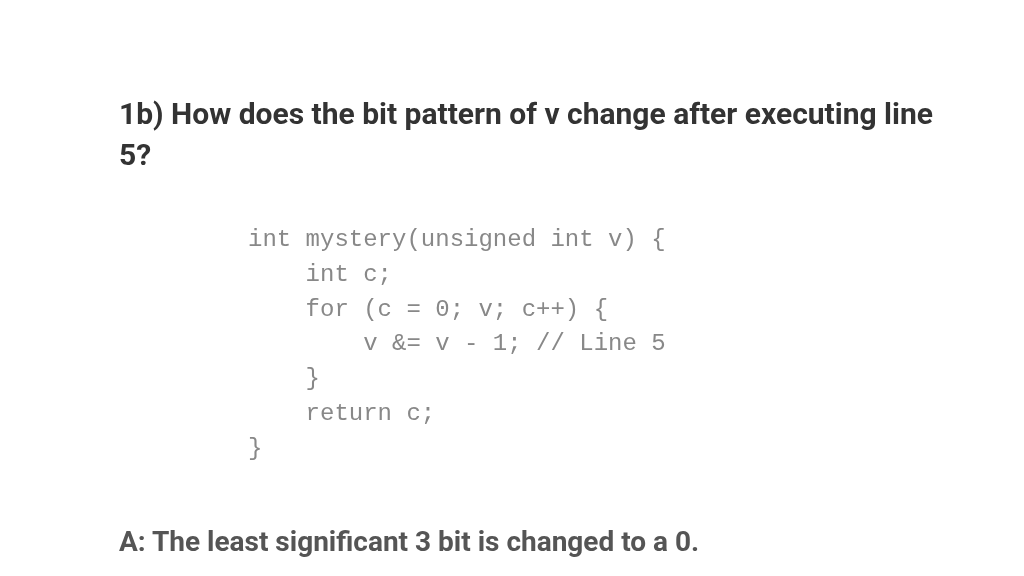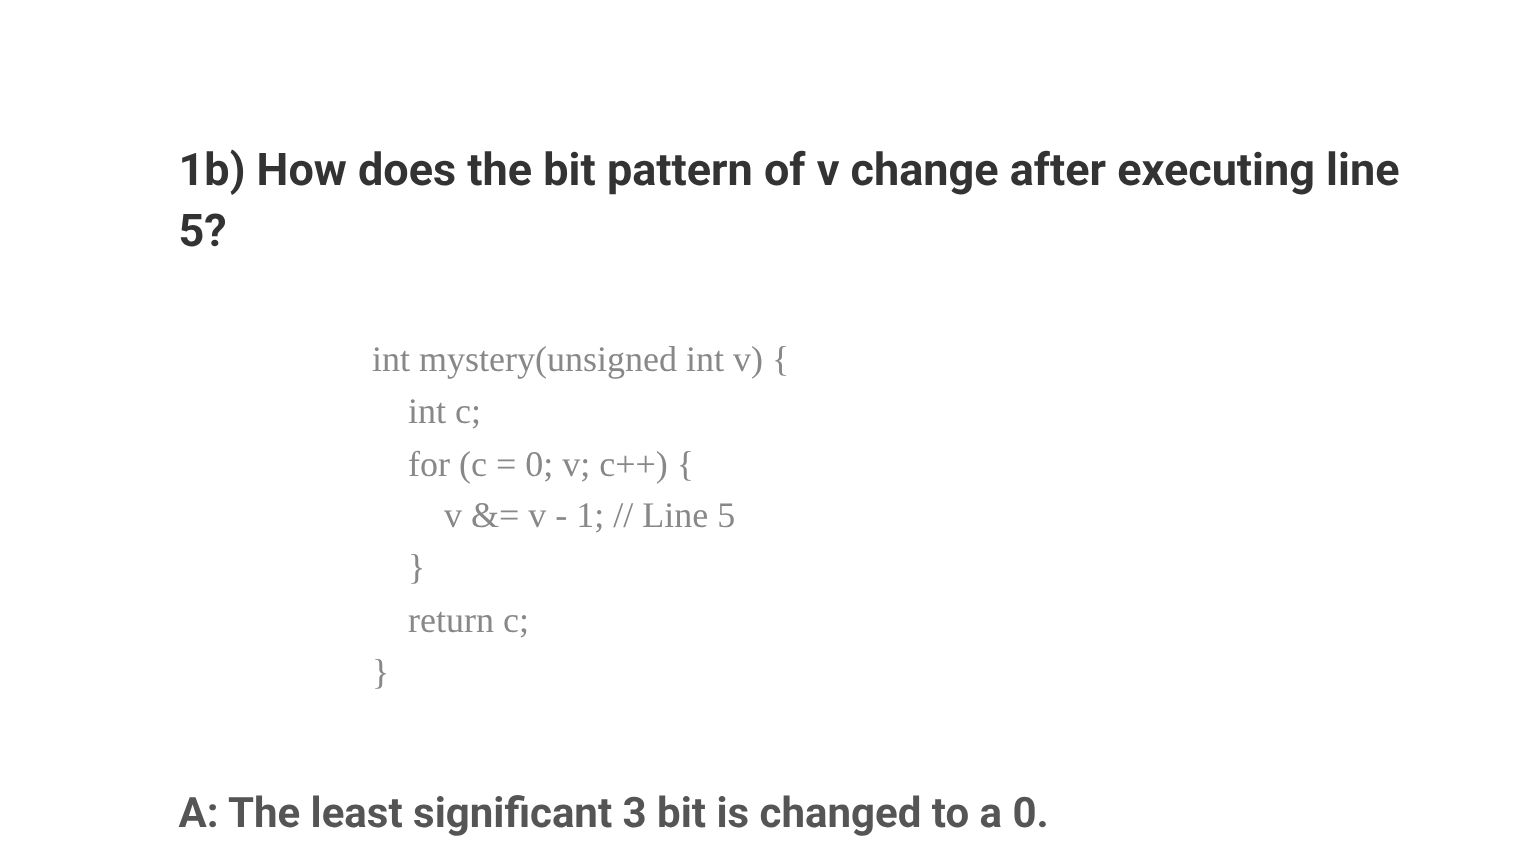--- a/index.html
+++ b/index.html
@@ -19,21 +19,21 @@
       padding: 30px 55px 0 55px;
     }
     .question {
       font-size: 30px;
       font-weight: 700;
       color: #333333;
       line-height: 1.35;
       margin-bottom: 48px;
     }
     .code-block {
-      font-family: Liberation Serif, serif;
+      font-family: Liberation Mono, monospace;
       font-size: 24px;
       color: #888888;
       line-height: 1.45;
       white-space: pre;
       margin-left: 145px;
       margin-bottom: 56px;
       font-weight: 500;
     }
     .answer {
       font-size: 28px;

